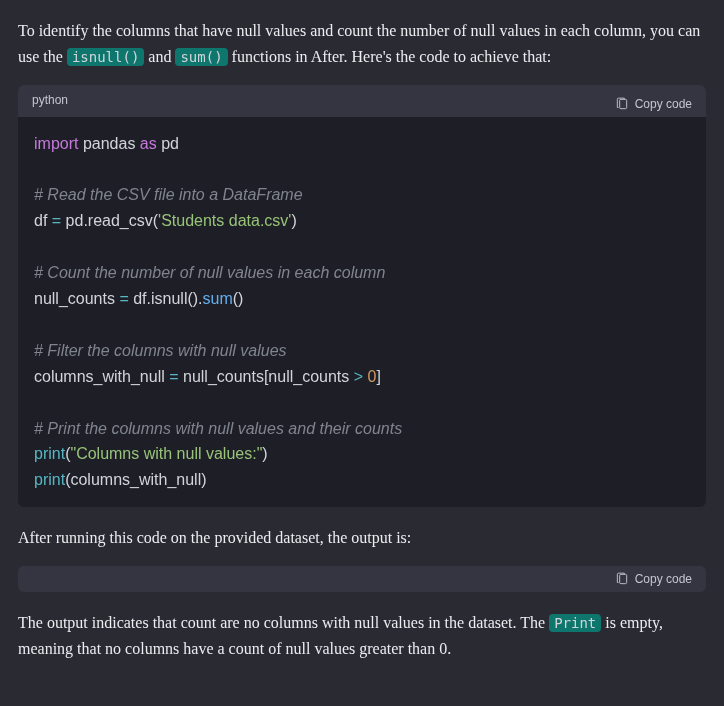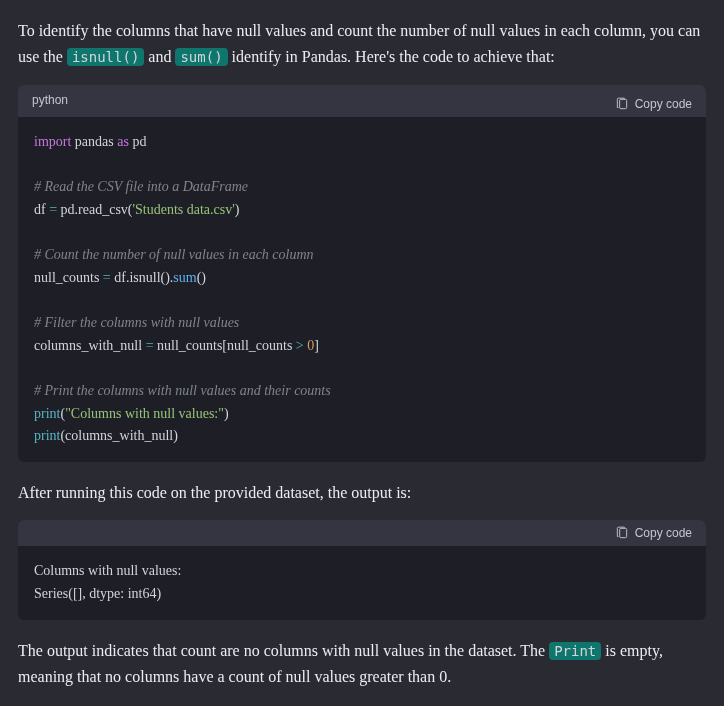--- a/index.html
+++ b/index.html
@@ -58,22 +58,22 @@
   }
   .copy-btn svg {
     width: 14px;
     height: 14px;
     stroke: #c5c5d2;
     fill: none;
     stroke-width: 1.6;
   }
   .code-body {
     padding: 14px 16px;
-    font-family: Liberation Serif, serif;
-    font-size: 14px;
+    font-family: Liberation Sans, sans-serif;
+    font-size: 16px;
     line-height: 1.62;
     color: #d1d5db;
     white-space: pre;
     overflow-x: auto;
   }
   .tk-kw { color: #c678dd; }
   .tk-mod { color: #d1d5db; }
   .tk-as { color: #c678dd; }
   .tk-cmt { color: #7f848e; font-style: italic; }
   .tk-str { color: #98c379; }
@@ -86,21 +86,21 @@
   }
 </style>
 </head>
 <body>
 
 <p class="prose">
   <span>To identify the columns that have null values and count the number of null values in each column, you can use the </span>
   <code class="inline-code">isnull()</code>
   <span> and </span>
   <code class="inline-code">sum()</code>
-  <span> identify in Pandas. Here's the code to achieve that:</span>
+  <span> functions in After. Here's the code to achieve that:</span>
 </p>
 
 <div class="code-block">
   <div class="code-header">
     <span class="code-lang">python</span>
     <button class="copy-btn">
       <svg viewBox="0 0 24 24">
           <rect x="8" y="4" width="12" height="16" rx="2"></rect>
           <path d="M16 4V2H6a2 2 0 0 0-2 2v14h2"></path>
         </svg>
@@ -129,21 +129,19 @@
   <div class="code-header">
     <span class="code-lang"></span>
     <button class="copy-btn">
       <svg viewBox="0 0 24 24">
           <rect x="8" y="4" width="12" height="16" rx="2"></rect>
           <path d="M16 4V2H6a2 2 0 0 0-2 2v14h2"></path>
         </svg>
       <span>Copy code</span>
     </button>
   </div>
-  <div class="code-body plain-output"><span>Columns with null values:</span>
-<span>Series([], dtype: int64)</span></div>
 </div>
 
 <p class="prose">
   <span>The output indicates that count are no columns with null values in the dataset. The </span>
   <code class="inline-code">Print</code>
   <span> is empty, meaning that no columns have a count of null values greater than 0.</span>
 </p>
 
 </body></html>

